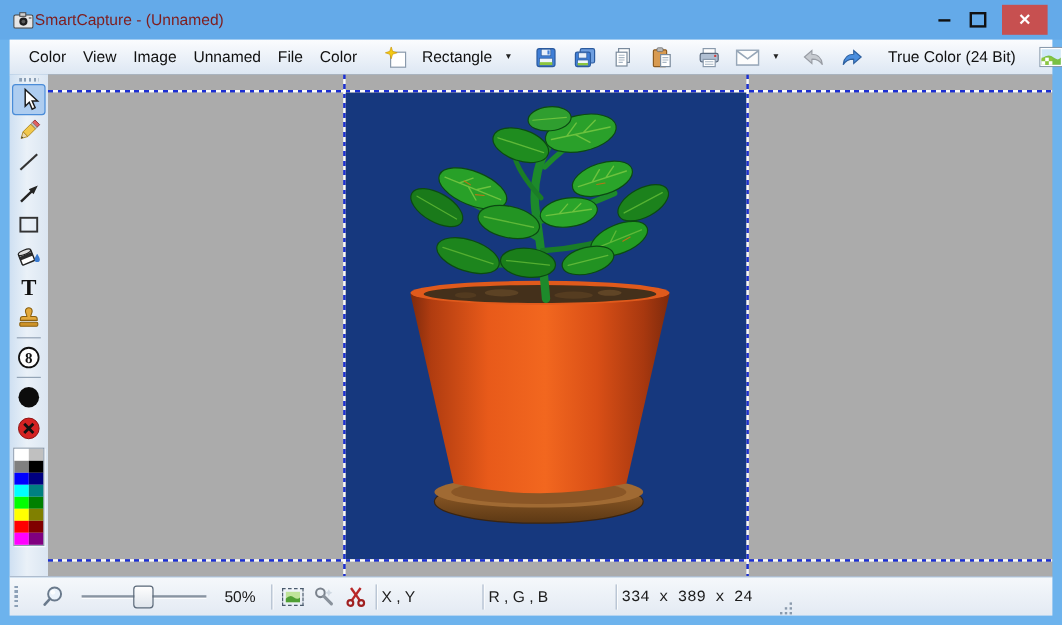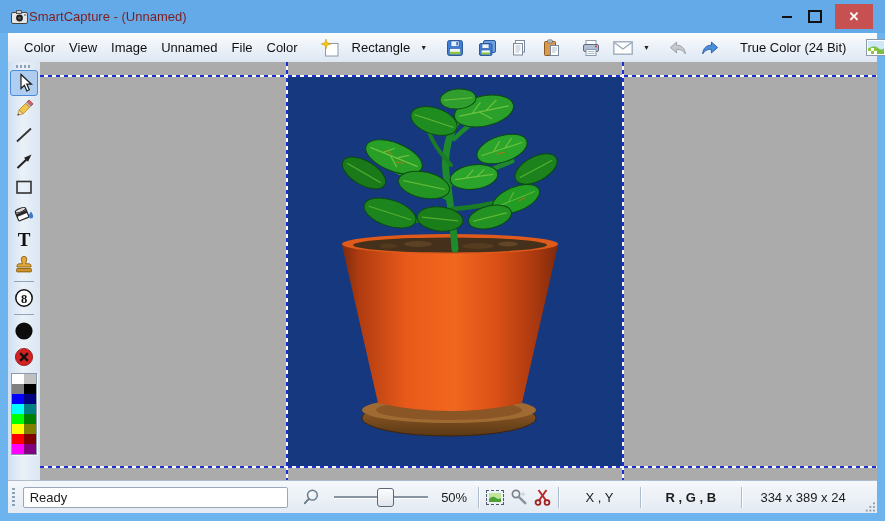--- a/index.html
+++ b/index.html
@@ -55,24 +55,24 @@
   .status-field{width:284px;height:19px;background:#fff;border:1px solid #98a8ba;border-radius:2px;
     display:flex;align-items:center;padding-left:6px;margin-left:3px;}
   .zoom-icon{margin:0 8px 0 14px;display:block;}
   .slider{position:relative;width:108px;height:22px;margin:0 4px;}
   .slider .track{position:absolute;top:10px;left:2px;right:2px;height:2px;background:#8894a2;box-shadow:0 1px 0 #fff;}
   .slider .thumb{position:absolute;left:45px;top:2px;width:15px;height:17px;
     background:linear-gradient(#fefefe,#dfe5ec);border:1px solid #5a6878;border-radius:3px;}
   .zoom-label{width:44px;text-align:center;}
   .sb-ico{width:24px;height:22px;display:flex;align-items:center;justify-content:center;margin:0 1px;}
   .marquee{width:16px;height:13px;border:1px dashed #4a5a6c;display:flex;align-items:center;justify-content:center;}
-  .panel{text-align:center;}
+  .panel{text-align:left;}
   .panel.xy{width:80px;}
-  .panel.rgb{width:102px;font-weight:bold;}
-  .panel.size{width:126px;}
+  .panel.rgb{width:102px;}
+  .panel.size{width:126px;font-family:Liberation Mono, monospace;}
   .resize-grip{margin-left:4px;margin-right:1px;display:block;align-self:flex-end;}
 </style>
 </head>
 <body>
 
 <div class="titlebar">
   <svg class="app-icon" viewBox="0 0 17 14">
     <rect x="0.5" y="2.5" width="16" height="11" rx="1.5" fill="#e6e6e6" stroke="#444"></rect>
     <rect x="5.5" y="0.6" width="5" height="3" fill="#cfcfcf" stroke="#444" stroke-width="0.8"></rect>
     <circle cx="8.5" cy="8" r="3.4" fill="#1d1d1d"></circle>
@@ -428,23 +428,20 @@
             <ellipse rx="22" ry="11" fill="#229222" stroke="#0b4a12"></ellipse>
             <path d="M-17 0 L17 0" stroke="#5eb838" stroke-width="1.1"></path>
           </g>
       </g>
     </svg>
   </div>
 </div>
 
 <div class="statusbar">
   <span class="grip"></span>
-  <div class="status-field">
-    <span>Ready</span>
-  </div>
 
   <svg class="zoom-icon" width="20" height="20" viewBox="0 0 20 20">
     <circle cx="11.5" cy="8" r="5.4" fill="#eaf2fa" stroke="#6a7a8c" stroke-width="1.6"></circle>
     <circle cx="10" cy="6.6" r="2" fill="#fff" opacity="0.8"></circle>
     <line x1="7.6" y1="12" x2="3.2" y2="16.8" stroke="#6a7a8c" stroke-width="2.2" stroke-linecap="round"></line>
   </svg>
 
   <div class="slider">
     <span class="track"></span>
     <span class="thumb"></span>

